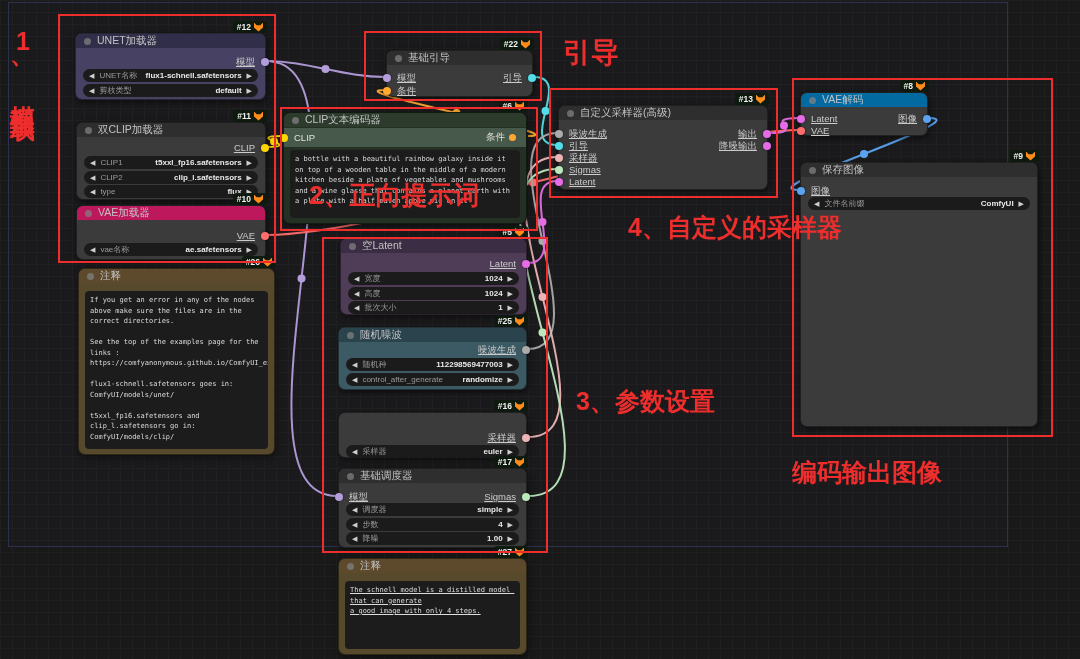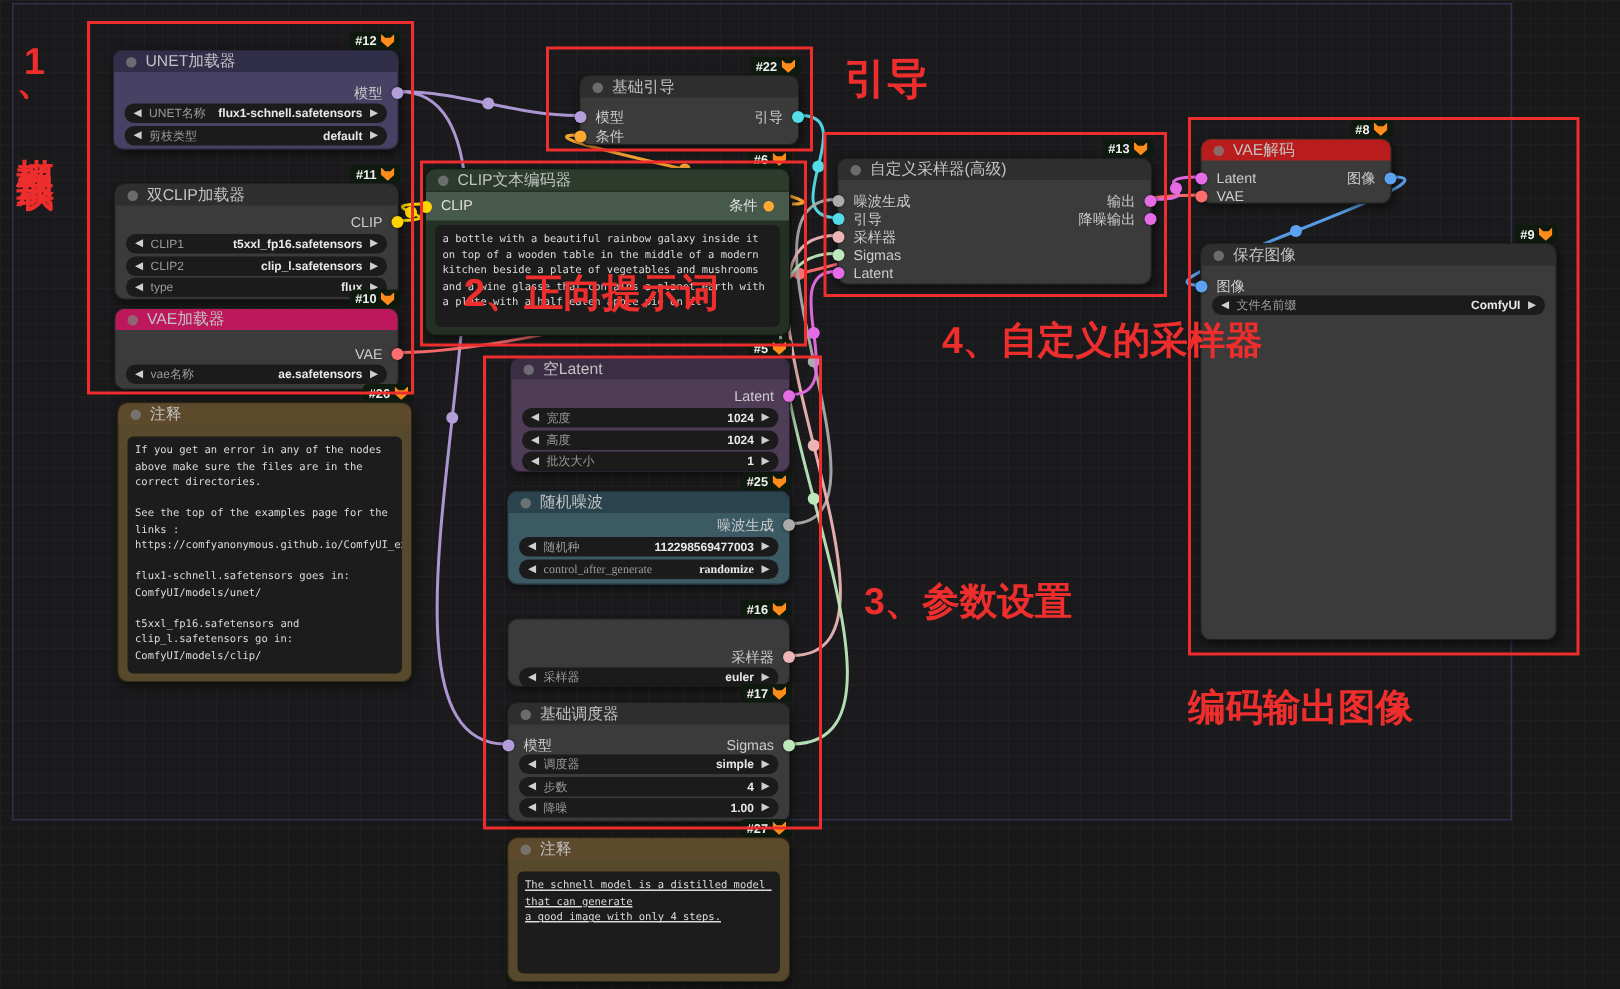--- a/index.html
+++ b/index.html
@@ -13,21 +13,21 @@
   svg#wires{position:absolute;left:0;top:0;z-index:1;pointer-events:none;}
   .node{position:absolute;border-radius:7px;border:1px solid rgba(0,0,0,.45);
     box-shadow:1px 2px 6px rgba(0,0,0,.55);z-index:2;box-sizing:border-box;}
   .nhead{height:14px;display:flex;align-items:center;gap:6px;padding:0 8px;border-radius:6px 6px 0 0;}
   .cdot{width:7px;height:7px;border-radius:50%;background:#808080;opacity:.75;flex:none;}
   .ntitle{font-size:10.5px;color:#c2c2c2;white-space:nowrap;overflow:hidden;}
   .badge{position:absolute;top:-13px;right:-2px;height:12px;display:flex;align-items:center;gap:3px;
     padding:0 4px;background:rgba(14,26,14,.92);border-radius:3px;font-size:8.5px;font-weight:bold;color:#f0f0f0;z-index:4;}
   .fox{width:9px;height:9px;background:#ff8c1a;flex:none;
     clip-path:polygon(0 0,30% 30%,70% 30%,100% 0,100% 55%,50% 100%,0 55%);}
-  .port{position:absolute;height:12px;display:flex;align-items:center;font-size:9.5px;color:#cbcbcb;white-space:nowrap;}
+  .port{position:absolute;height:12px;display:flex;align-items:flex-start;font-size:9.5px;color:#cbcbcb;white-space:nowrap;text-decoration:underline;}
   .port.in{left:0;padding-left:10px;}
   .port.out{right:0;padding-right:10px;}
   .pdot{position:absolute;top:2px;width:8px;height:8px;border-radius:50%;box-shadow:0 0 2px rgba(0,0,0,.6);}
   .port.in .pdot{left:-4px;}
   .port.out .pdot{right:-4px;}
   .widget{position:absolute;left:7px;right:7px;height:13px;background:#1b1b1b;border-radius:7px;
     display:flex;align-items:center;padding:0 6px;box-sizing:border-box;}
   .arrow{color:#cfcfcf;font-size:7px;line-height:1;flex:none;}
   .wlabel{margin-left:5px;flex:1;font-size:8px;color:#9b9b9b;white-space:nowrap;overflow:hidden;text-align:left;}
   .wvalue{margin-right:5px;font-size:8px;font-weight:bold;color:#e9e9e9;white-space:nowrap;}
@@ -300,21 +300,21 @@
       <div class="port out" style="top: 16px;">
         <span class="">噪波生成</span>
         <span class="pdot" style="background: rgb(171, 171, 171);"></span>
       </div>
       <div class="widget" style="top: 30px;">
         <span class="arrow">◀</span>
         <span class="wlabel">随机种</span>
         <span class="wvalue">112298569477003</span>
         <span class="arrow">▶</span>
       </div>
-      <div class="widget" style="top: 44.5px; font-family: Liberation Serif, serif;">
+      <div class="widget" style="top: 44.5px;">
         <span class="arrow">◀</span>
         <span class="wlabel">control_after_generate</span>
         <span class="wvalue">randomize</span>
         <span class="arrow">▶</span>
       </div>
     </div>
     <div class="node" style="left: 338px; top: 412px; width: 189px; height: 46px; background: rgb(59, 59, 59);">
       <div class="badge">
         <span class="">#16</span>
         <span class="fox"></span>
@@ -372,21 +372,21 @@
         <span class="ntitle">注释</span>
       </div>
       <div class="badge">
         <span class="">#27</span>
         <span class="fox"></span>
       </div>
       <div class="ta" style="top: 22px; text-decoration: underline;">The schnell model is a distilled model that can generate
 a good image with only 4 steps.</div>
     </div>
     <div class="node" style="left: 800px; top: 92px; width: 128px; height: 44px; background: rgb(59, 59, 59);">
-      <div class="nhead" style="background: #b91c1c;">
+      <div class="nhead" style="background: #0369a1;">
         <span class="cdot"></span>
         <span class="ntitle">VAE解码</span>
       </div>
       <div class="badge">
         <span class="">#8</span>
         <span class="fox"></span>
       </div>
       <div class="port in" style="top: 20px;">
         <span class="pdot" style="background: rgb(230, 107, 230);"></span>
         <span class="">Latent</span>

